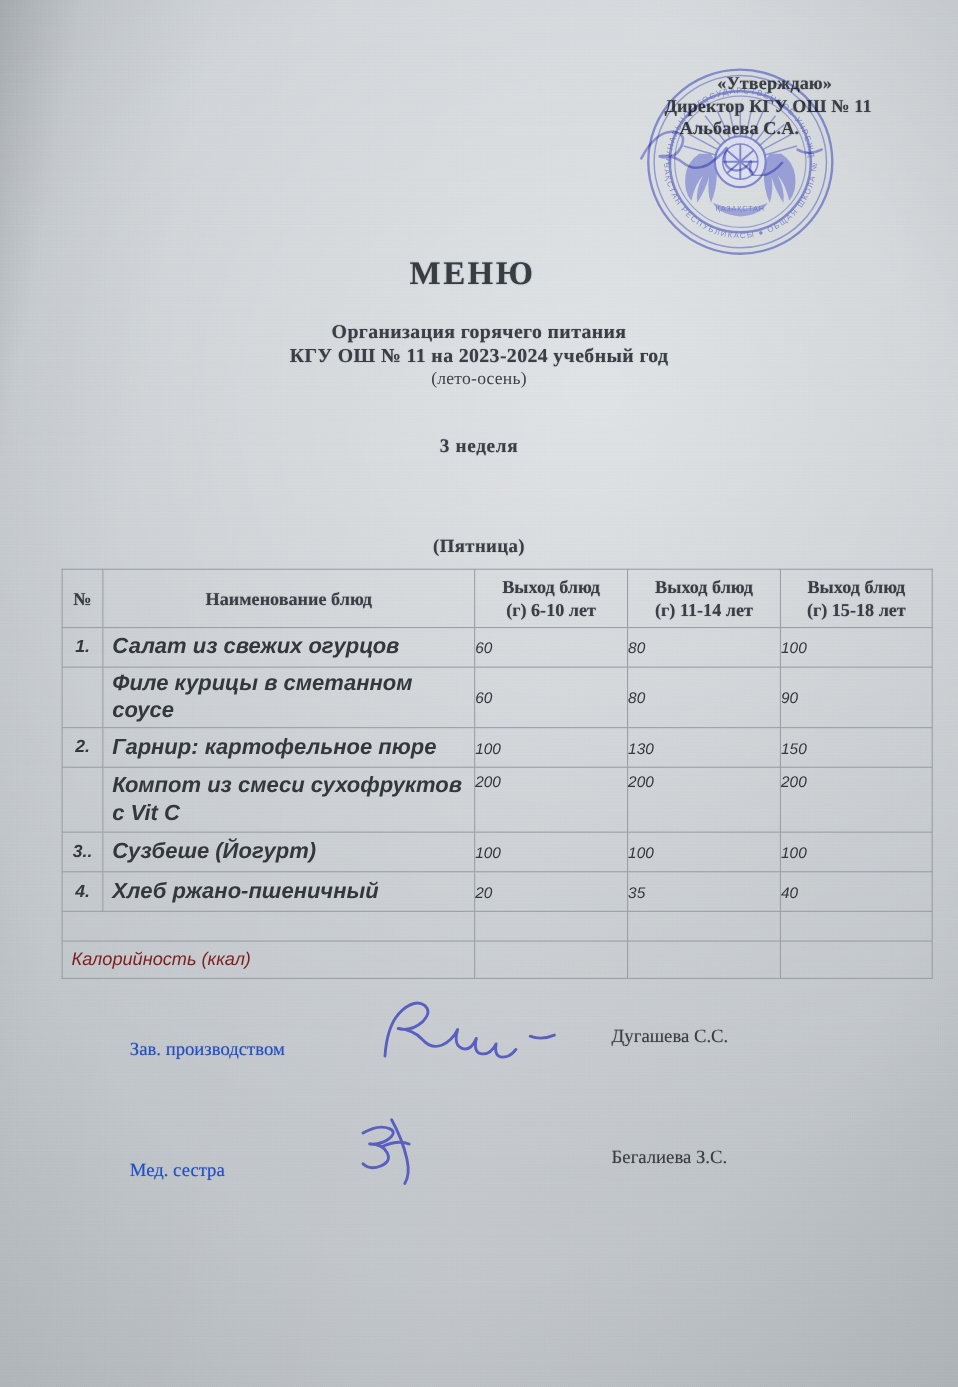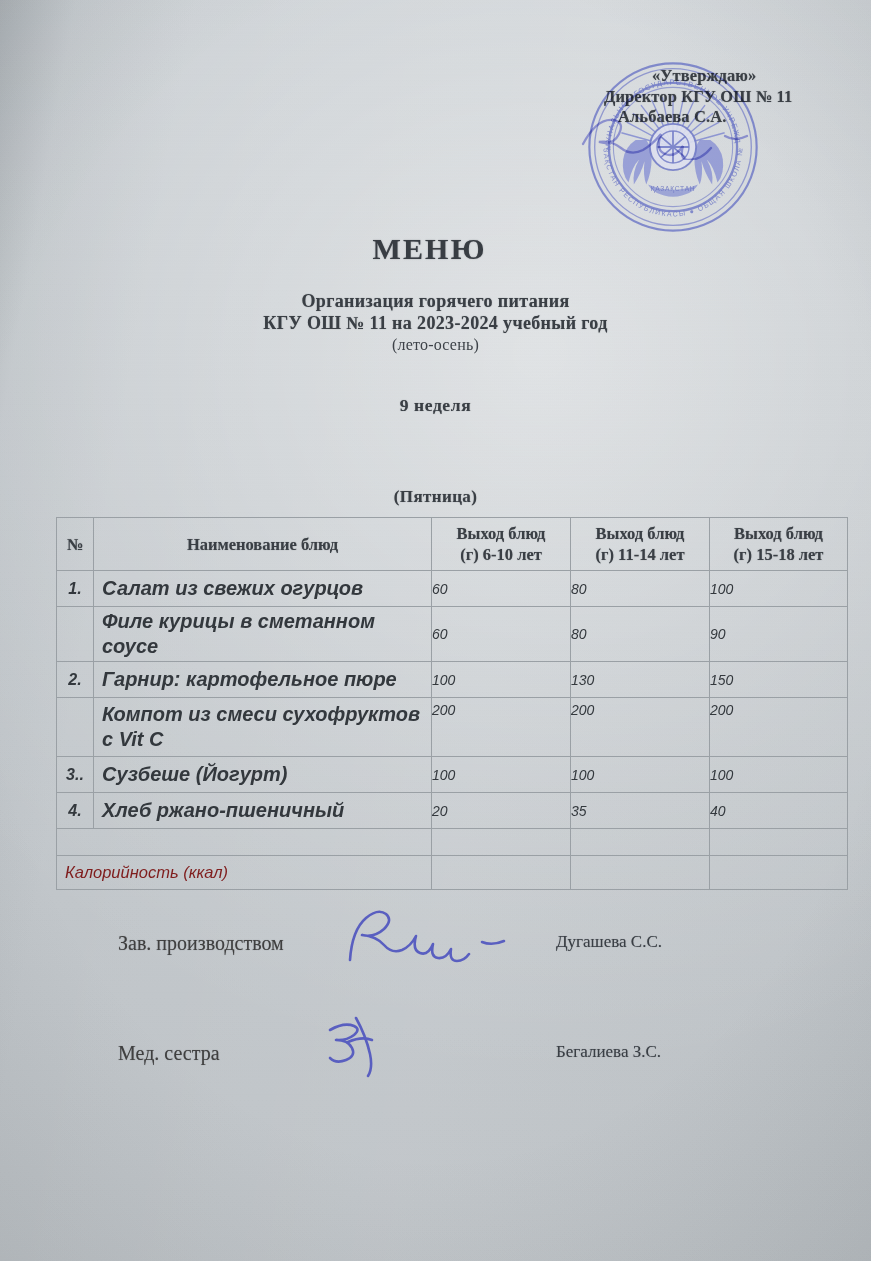--- a/index.html
+++ b/index.html
@@ -233,24 +233,24 @@
   
   .sig-row {
     position: absolute;
     left: 0;
     width: 871px;
     height: 40px;
   }
   .sig-role {
     position: absolute;
     left: 118px;
-    top: 0;
-    font-family: "Liberation Serif", serif;
-    font-size: 20px;
-    color: #404040;
+    top: 12px;
+    font-family: "Liberation Serif", serif;
+    font-size: 17px;
+    color: #1d4ed8;
     text-shadow: 0 0 0.9px rgba(60,64,70,0.45);
     white-space: nowrap;
   }
   .sig-name {
     position: absolute;
     left: 556px;
     top: 0;
     font-family: "Liberation Serif", serif;
     font-size: 17px;
     color: #3a3f45;
@@ -342,21 +342,21 @@
   </div>
 
   <div class="doc-title">МЕНЮ</div>
 
   <div class="subtitle-block">
     <div class="sub-l1">Организация горячего питания</div>
     <div class="sub-l2">КГУ ОШ № 11 на 2023-2024 учебный год</div>
     <div class="sub-l3">(лето-осень)</div>
   </div>
 
-  <div class="week-line">9 неделя</div>
+  <div class="week-line">3 неделя</div>
 
   <div class="day-block">
     <div>(Пятница)</div>
   </div>
 
   <table class="menu-table">
     <colgroup>
       <col class="col-num">
         <col class="col-name">
         <col class="col-a">

